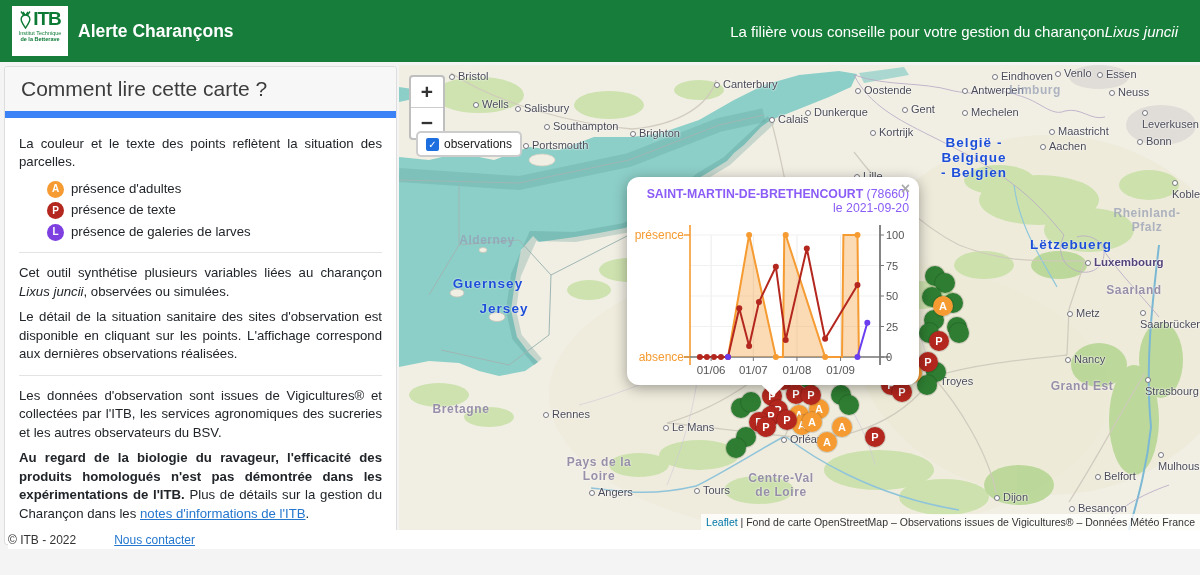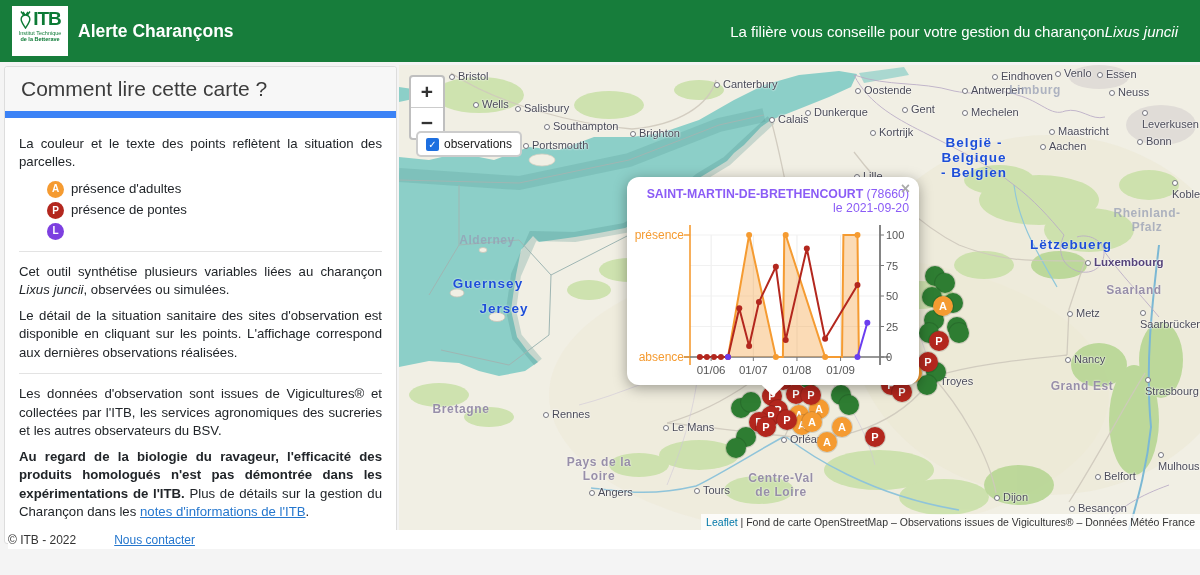--- a/index.html
+++ b/index.html
@@ -78,24 +78,25 @@
   <div class="card-title">Comment lire cette carte ?</div>
   <div class="card-body">
     <p>La couleur et le texte des points reflètent la situation des parcelles.</p>
     <div class="leg-wrap">
         <div class="leg-row">
           <span class="leg-dot" style="background: rgb(245, 155, 49);">A</span>
           <span>présence d'adultes</span>
         </div>
         <div class="leg-row">
           <span class="leg-dot" style="background: rgb(179, 39, 30);">P</span>
-          <span>présence de pontes</span>
+          <span>présence de texte</span>
         </div>
         <div class="leg-row">
           <span class="leg-dot" style="background: rgb(125, 63, 224);">L</span>
+          <span>présence de galeries de larves</span>
         </div>
       </div>
     <hr>
     <p><span>Cet outil synthétise plusieurs variables liées au charançon </span><i>Lixus juncii</i><span>, observées ou simulées.</span></p>
     <p>Le détail de la situation sanitaire des sites d'observation est disponible en cliquant sur les points. L'affichage correspond aux dernières observations réalisées.</p>
     <hr>
     <p>Les données d'observation sont issues de Vigicultures® et collectées par l'ITB, les services agronomiques des sucreries et les autres observateurs du BSV.</p>
     <p><b>Au regard de la biologie du ravageur, l'efficacité des produits homologués n'est pas démontrée dans les expérimentations de l'ITB.</b><span> Plus de détails sur la gestion du Charançon dans les </span><a class="lnk">notes d'informations de l'ITB</a><span>.</span></p>
   </div>
 </div>

